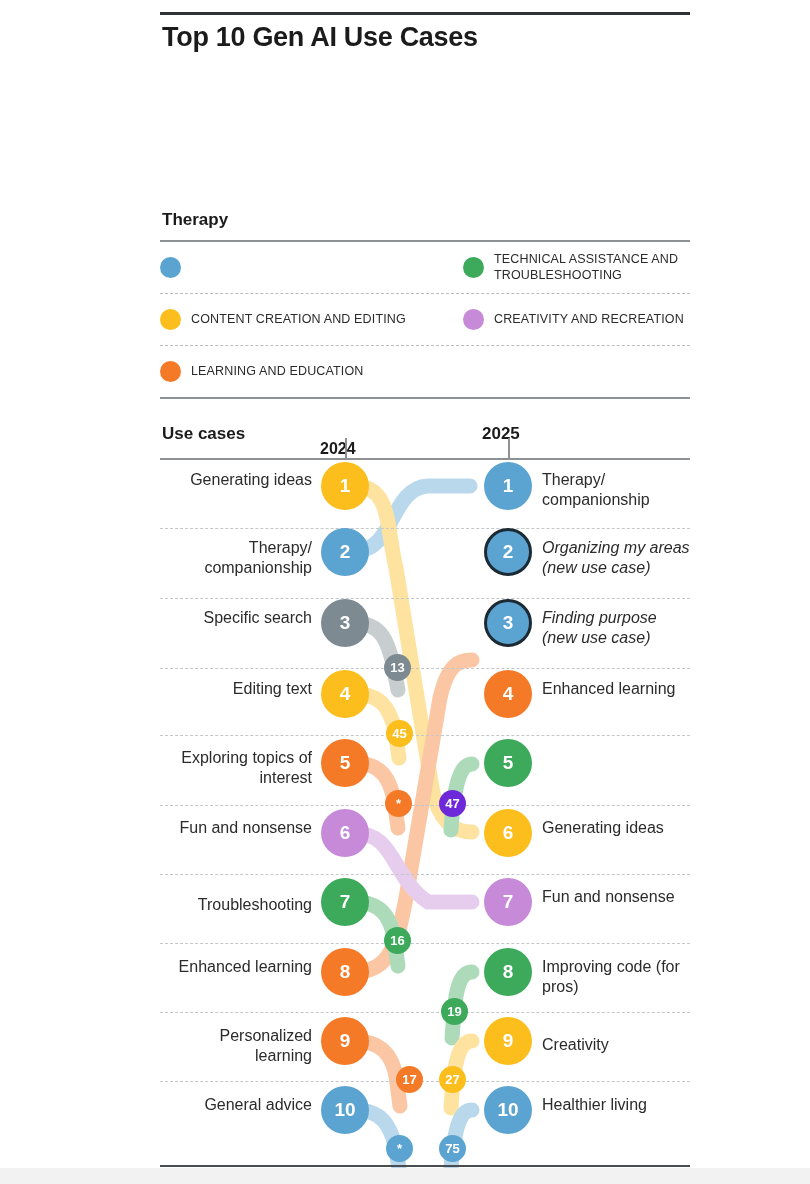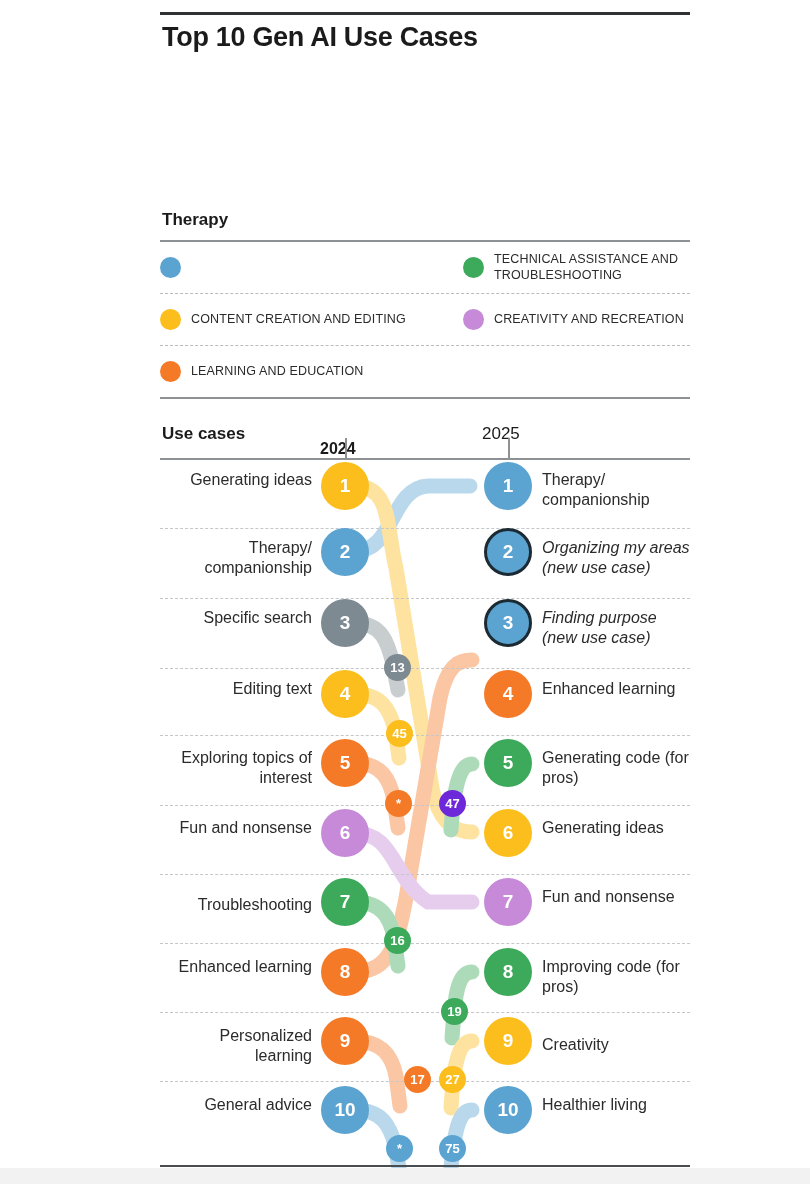--- a/index.html
+++ b/index.html
@@ -21,21 +21,21 @@
   .rule-dash{height:0;border-top:1.5px dashed #b9bcbe;width:530px;}
   .legend-row{display:flex;width:530px;height:51px;align-items:center;}
   .legend-cell{display:flex;align-items:center;width:265px;box-sizing:border-box;}
   .legend-cell.right{padding-left:38px;}
   .dot{width:21px;height:21px;border-radius:50%;flex:0 0 21px;margin-right:10px;}
   .legend-label{font-size:12.5px;line-height:1.25;letter-spacing:.15px;color:#2b2b2b;}
 
   .chdr{position:absolute;left:160px;top:424px;width:530px;height:32px;}
   .chdr .usecases{position:absolute;left:2px;top:0;font-size:17px;font-weight:bold;color:#1b1b1b;}
   .chdr .y2024{position:absolute;left:160px;top:16px;font-size:16px;font-weight:bold;color:#1b1b1b;}
-  .chdr .y2025{position:absolute;left:322px;top:0;font-size:17px;font-weight:normal;color:#1b1b1b;}
+  .chdr .y2025{position:absolute;left:322px;top:0;font-size:17px;font-weight:bold;color:#1b1b1b;}
 
   .chart{position:absolute;left:160px;top:458px;width:530px;height:710px;}
   .gridline{position:absolute;left:0;width:530px;height:0;border-top:1.5px dashed #c4c7c9;}
   .gridline.solid{border-top:2px solid #8d9194;}
   .gridline.bottom{border-top:2.5px solid #4a4d50;}
   .tick{position:absolute;width:1.5px;height:20px;background:#8d9194;top:-22px;}
 
   svg.ribbons{position:absolute;left:0;top:0;width:530px;height:710px;}
 
   .node{position:absolute;width:48px;height:48px;border-radius:50%;
@@ -166,41 +166,40 @@
     <div class="node right" style="top:490px;background:#3DAA5B;">8</div>
     <div class="node right" style="top:559px;background:#FBBE1C;">9</div>
     <div class="node right" style="top:628px;background:#5BA3D0;">10</div>
 
     <div class="badge" style="left:224px;top:196px;background:#7D8A91;">13</div>
     <div class="badge" style="left:226px;top:262px;background:#FBBE1C;">45</div>
     <div class="badge" style="left:225px;top:332px;background:#F47A28;">*</div>
     <div class="badge" style="left:279px;top:332px;background:#6d28d9;">47</div>
     <div class="badge" style="left:224px;top:469px;background:#3DAA5B;">16</div>
     <div class="badge" style="left:281px;top:540px;background:#3DAA5B;">19</div>
-    <div class="badge" style="left:244px;top:608px;background:#F47A28;text-align:center;">17</div>
+    <div class="badge" style="left:236px;top:608px;background:#F47A28;text-align:center;">17</div>
     <div class="badge" style="left:279px;top:608px;background:#FBBE1C;">27</div>
     <div class="badge" style="left:226px;top:677px;background:#5BA3D0;">*</div>
     <div class="badge" style="left:279px;top:677px;background:#5BA3D0;">75</div>
 
     <div class="lab l" style="top:12px;"><span>Generating ideas</span></div>
     <div class="lab l" style="top:80px;"><span>Therapy/ companionship</span></div>
     <div class="lab l" style="top:150px;"><span>Specific search</span></div>
     <div class="lab l" style="top:221px;"><span>Editing text</span></div>
     <div class="lab l" style="top:290px;"><span>Exploring topics of interest</span></div>
     <div class="lab l" style="top:360px;"><span>Fun and nonsense</span></div>
     <div class="lab l" style="top:437px;"><span>Troubleshooting</span></div>
     <div class="lab l" style="top:499px;"><span>Enhanced learning</span></div>
     <div class="lab l" style="top:568px;"><span>Personalized learning</span></div>
     <div class="lab l" style="top:637px;"><span>General advice</span></div>
 
     <div class="lab r" style="top:12px;"><span>Therapy/ companionship</span></div>
     <div class="lab r" style="top:80px;"><span class="ital">Organizing my areas</span><br><span class="ital">(new use case)</span></div>
     <div class="lab r" style="top:150px;"><span class="ital">Finding purpose</span><br><span class="ital">(new use case)</span></div>
     <div class="lab r" style="top:221px;"><span>Enhanced learning</span></div>
-    <div class="lab r" style="top:290px;"><span>Generating code (for pros)</span></div>
     <div class="lab r" style="top:360px;"><span>Generating ideas</span></div>
     <div class="lab r" style="top:429px;"><span>Fun and nonsense</span></div>
     <div class="lab r" style="top:499px;"><span>Improving code (for pros)</span></div>
     <div class="lab r" style="top:577px;"><span>Creativity</span></div>
     <div class="lab r" style="top:637px;"><span>Healthier living</span></div>
 
   </div>
 
   <div class="bottomstrip"></div>
 </div>

